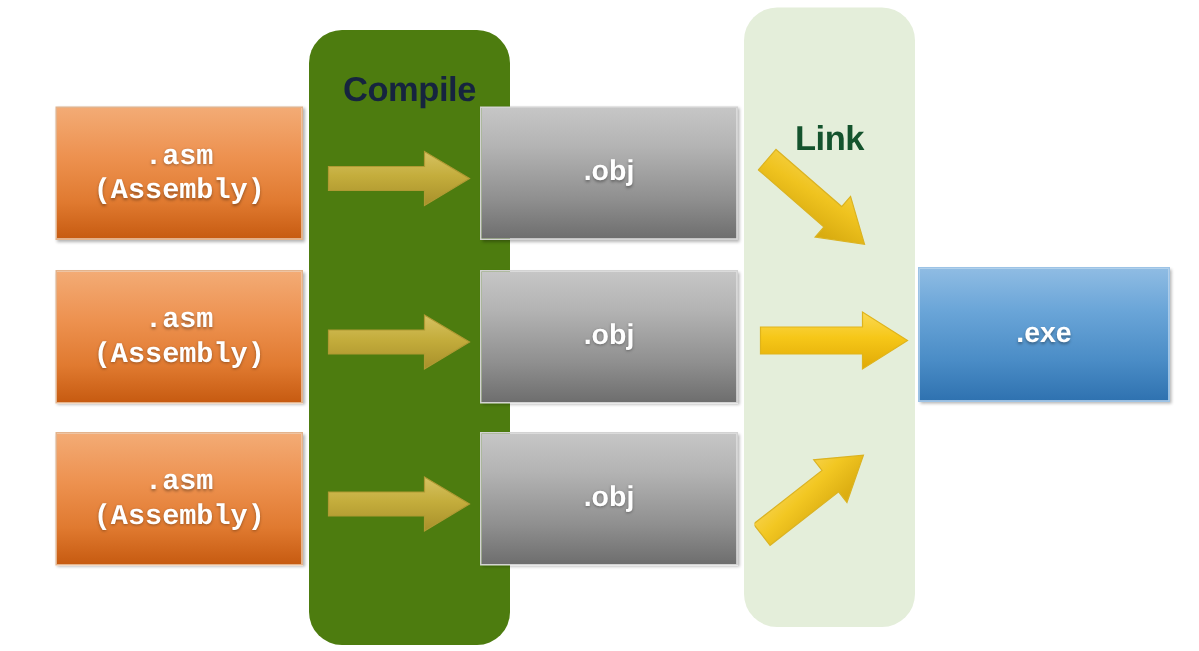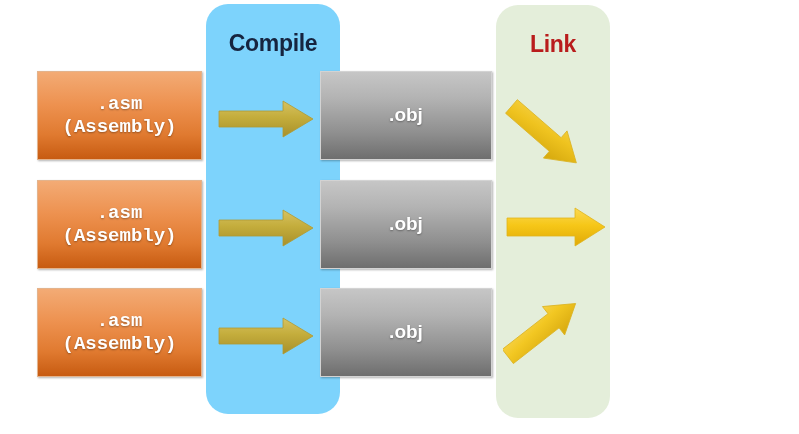--- a/index.html
+++ b/index.html
@@ -18,44 +18,44 @@
     overflow: hidden;
   }
 
   
   .stage-panel {
     position: absolute;
     border-radius: 22px;
   }
   .stage-panel.compile {
     left: 206px;
-    top: 4px;
+    top: 20px;
     width: 134px;
     height: 410px;
-    background: #7dd3fc;
+    background: #4d7c0f;
   }
   .stage-panel.link {
     left: 496px;
     top: 5px;
     width: 114px;
     height: 413px;
     background: #e4eeda;
   }
   .stage-title {
     position: absolute;
     left: 0;
     right: 0;
     top: 26px;
     text-align: center;
     font-size: 23px;
     font-weight: bold;
     letter-spacing: -0.3px;
   }
   .stage-panel.compile .stage-title { color: #16243f; }
-  .stage-panel.link .stage-title { color: #b91c1c; }
+  .stage-panel.link .stage-title { color: #14532d; margin-top: 48px; }
 
   
   .file-box {
     position: absolute;
     display: flex;
     align-items: center;
     justify-content: center;
     text-align: center;
     color: #ffffff;
     font-weight: bold;
@@ -132,20 +132,23 @@
   <div class="file-box obj row1">
     <span>.obj</span>
   </div>
   <div class="file-box obj row2">
     <span>.obj</span>
   </div>
   <div class="file-box obj row3">
     <span>.obj</span>
   </div>
 
+  <div class="file-box exe">
+    <span>.exe</span>
+  </div>
 
   <div class="arrow" style="left:217px; top:98px;">
     <svg width="100" height="42" viewBox="0 0 100 42">
       <defs>
         <linearGradient id="cArrow1" x1="0" y1="0" x2="0" y2="1">
           <stop offset="0%" stop-color="#d6c262"></stop>
           <stop offset="45%" stop-color="#c4ad3c"></stop>
           <stop offset="100%" stop-color="#a8902a"></stop>
         </linearGradient>
       </defs>

